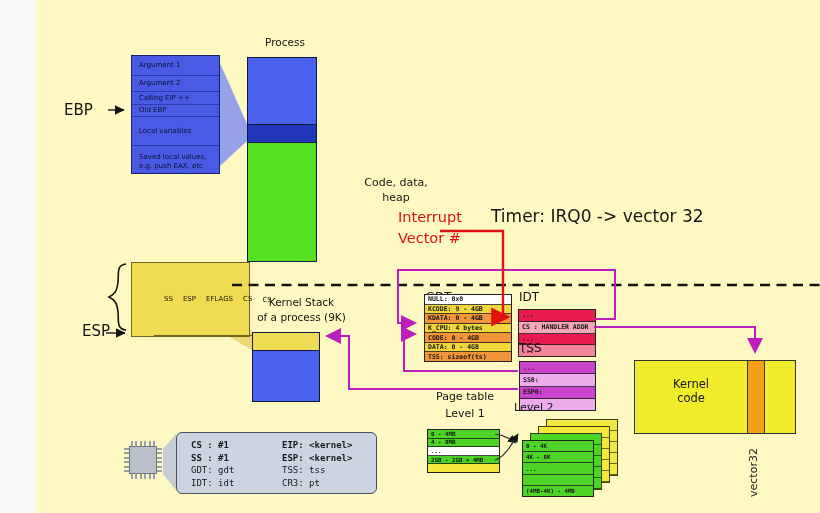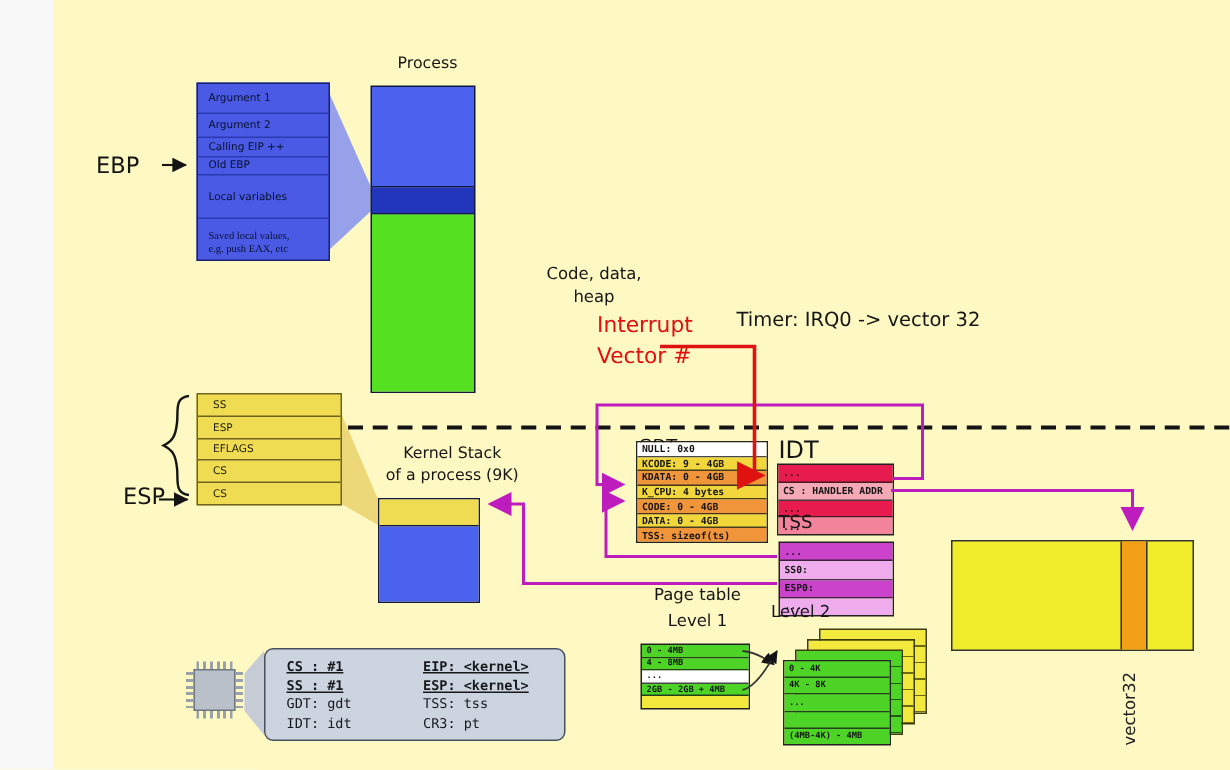--- a/index.html
+++ b/index.html
@@ -8,28 +8,28 @@
   .abs{position:absolute;}
   svg.overlay{position:absolute;left:0;top:0;width:820px;height:513px;pointer-events:none;}
   #svg-bg{z-index:0;}
   .content{z-index:1;}
   #svg-fg{z-index:2;}
   .note{white-space:pre-line;text-align:center;color:#151515;}
   .lbl{color:#151515;}
   
   .frame-box{left:95px;top:55px;width:87px;height:117px;background:#4a5ae4;border:1px solid #1a2070;display:flex;flex-direction:column;}
   .frame-box .trow{font-size:7px;color:#06102e;padding-left:7px;display:flex;align-items:center;border-bottom:1px solid #2a3ab0;white-space:pre-line;line-height:1.25;}
-  .frame-box .trow:last-child{border-bottom:none;font-family:Liberation Serif, serif;}
+  .frame-box .trow:last-child{border-bottom:none;}
   
   .proc-col{left:211px;top:57px;width:68px;height:203px;border:1px solid #101840;display:flex;flex-direction:column;}
   .seg-user{height:66px;background:#4a62ee;border-bottom:1px solid #101840;}
   .seg-band{height:17px;background:#2236bb;border-bottom:1px solid #101840;}
   .seg-code{flex:1;background:#55e022;}
   
-  .ustate-box{left:95px;top:262px;width:95px;height:73px;background:#f0dc52;border:1px solid #6e6420;display:flex;flex-direction:column;}
+  .ustate-box{left:95px;top:262px;width:95px;height:73px;background:#f0dc52;border:1px solid #6e6420;display:flex;padding-left:22px;}
   .ustate-box .trow{flex:1;font-size:7px;color:#1c1a06;padding-left:10px;display:flex;align-items:center;border-bottom:1px solid #6e6420;}
   .ustate-box .trow:last-child{border-bottom:none;}
   .kstack-col{left:216px;top:332px;width:66px;height:68px;border:1px solid #101840;display:flex;flex-direction:column;}
   .kstack-band{height:17px;background:#f0dc52;border-bottom:1px solid #101840;}
   .kstack-body{flex:1;background:#4a62ee;}
   
   .mtable{border:1px solid #222;display:flex;flex-direction:column;}
   .mtable .trow{flex:1;font-family:"DejaVu Sans Mono", monospace;font-weight:700;color:#141414;display:flex;align-items:center;padding-left:3px;border-bottom:1px solid rgba(25,25,25,.8);}
   .mtable .trow:last-child{border-bottom:none;}
   .gdt{left:388px;top:294px;width:86px;height:66px;}  .gdt .trow{font-size:6.5px;}
@@ -46,41 +46,41 @@
   .kcode-text{position:absolute;left:10px;top:16px;width:92px;text-align:center;font-size:11.5px;white-space:pre-line;color:#151515;}
   .vec32{left:683px;top:465px;width:70px;height:15px;text-align:center;font-size:11px;color:#222;transform:rotate(-90deg);}
   
   .chip{left:88px;top:441px;width:38px;height:38px;}
   .chip-body{position:absolute;left:5px;top:5px;right:5px;bottom:5px;background:#b9c0ca;border:1px solid #6e7680;}
   .pins-h{position:absolute;left:7px;right:7px;height:5px;background:repeating-linear-gradient(90deg,#99a1ab 0 2px,transparent 2px 4.5px);}
   .pins-v{position:absolute;top:7px;bottom:7px;width:5px;background:repeating-linear-gradient(180deg,#99a1ab 0 2px,transparent 2px 4.5px);}
   .regbox{left:140px;top:432px;width:199px;height:60px;background:#ccd4df;border:1.5px solid #49505e;border-radius:6px;}
   .regcol{position:absolute;top:6px;display:flex;flex-direction:column;}
   .regcol .trow{font-family:"DejaVu Sans Mono", monospace;font-size:9px;line-height:12.5px;color:#16181c;}
-  .regcol .trow.b{font-weight:700;text-decoration:underline;}
+  .regcol .trow.b{font-weight:700;}
 </style>
 </head>
 <body>
 
 <div id="canvas">
 
   <svg class="overlay" id="svg-bg">
     <polygon points="183,61 211,124 211,141 183,167" fill="#96a1ea"></polygon>
     <polygon points="190,272 216,333 216,350 190,335" fill="#ecd878"></polygon>
     <polygon points="127,449 140,434 140,490 127,474" fill="#c5ccd6"></polygon>
   </svg>
 
   <div class="content abs" style="left:0;top:0;width:820px;height:513px;">
 
     <div class="abs lbl" style="left:218px;top:36px;width:62px;text-align:center;font-size:10.5px;">Process</div>
     <div class="abs" style="left:362px;top:207px;width:95px;font-size:14.5px;line-height:21px;color:#e01111;white-space:pre-line;">Interrupt
 Vector #</div>
     <div class="abs note" style="left:305px;top:175px;width:110px;font-size:11px;line-height:15px;">Code, data,
 heap</div>
-    <div class="abs lbl" style="left:455px;top:206px;font-size:13px;">Timer: IRQ0 -&gt; vector 32</div>
+    <div class="abs lbl" style="left:455px;top:206px;font-size:17px;">Timer: IRQ0 -&gt; vector 32</div>
 
     <div class="abs frame-box">
         <div class="trow" style="height: 19px; flex: 0 0 auto;">Argument 1</div>
         <div class="trow" style="height: 15px; flex: 0 0 auto;">Argument 2</div>
         <div class="trow" style="height: 12px; flex: 0 0 auto;">Calling EIP ++</div>
         <div class="trow" style="height: 11px; flex: 0 0 auto;">Old EBP</div>
         <div class="trow" style="height: 28px; flex: 0 0 auto;">Local variables</div>
         <div class="trow" style="height: 32px; flex: 0 0 auto;">Saved local values,
 e.g. push EAX, etc</div>
       </div>
@@ -112,21 +112,21 @@
     <div class="abs mtable gdt">
         <div class="trow" style="background: rgb(255, 255, 255);">NULL: 0x0</div>
         <div class="trow" style="background: rgb(242, 215, 60);">KCODE: 9 - 4GB</div>
         <div class="trow" style="background: rgb(240, 149, 58);">KDATA: 0 - 4GB</div>
         <div class="trow" style="background: rgb(242, 215, 60);">K_CPU: 4 bytes</div>
         <div class="trow" style="background: rgb(240, 149, 58);">CODE: 0 - 4GB</div>
         <div class="trow" style="background: rgb(242, 215, 60);">DATA: 0 - 4GB</div>
         <div class="trow" style="background: rgb(240, 149, 58);">TSS: sizeof(ts)</div>
       </div>
 
-    <div class="abs lbl" style="left:483px;top:290px;font-size:16px;">IDT</div>
+    <div class="abs lbl" style="left:483px;top:290px;font-size:12px;">IDT</div>
     <div class="abs mtable idt">
         <div class="trow" style="background: rgb(232, 27, 78);">...</div>
         <div class="trow" style="background: rgb(245, 168, 181);">CS : HANDLER ADDR</div>
         <div class="trow" style="background: rgb(232, 27, 78);">...</div>
         <div class="trow" style="background: rgb(242, 131, 154);">...</div>
       </div>
 
     <div class="abs lbl" style="left:483px;top:341px;font-size:12px;">TSS</div>
     <div class="abs mtable tss">
         <div class="trow" style="background: rgb(203, 66, 203);">...</div>
@@ -151,20 +151,22 @@
     <div class="abs mtable lvl2f">
         <div class="trow" style="background: rgb(78, 212, 38);">0 - 4K</div>
         <div class="trow" style="background: rgb(78, 212, 38);">4K - 8K</div>
         <div class="trow" style="background: rgb(78, 212, 38);">...</div>
         <div class="trow" style="background: rgb(78, 212, 38);"></div>
         <div class="trow" style="background: rgb(78, 212, 38);">(4MB-4K) - 4MB</div>
       </div>
 
     <div class="abs kcode">
       <div class="kstripe"></div>
+      <div class="kcode-text">Kernel
+code</div>
     </div>
     <div class="abs vec32">vector32</div>
 
     <div class="abs chip">
       <div class="pins-h" style="top:0;"></div>
       <div class="pins-h" style="bottom:0;"></div>
       <div class="pins-v" style="left:0;"></div>
       <div class="pins-v" style="right:0;"></div>
       <div class="chip-body"></div>
     </div>

